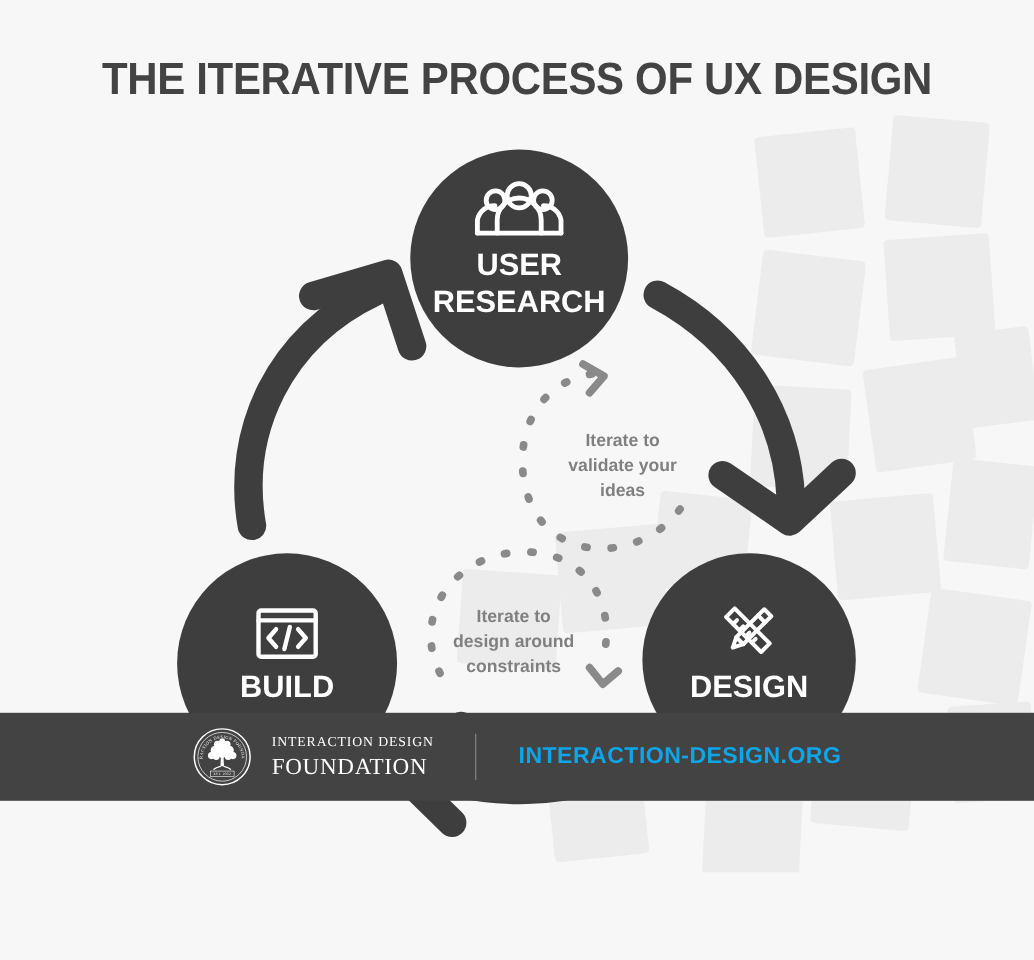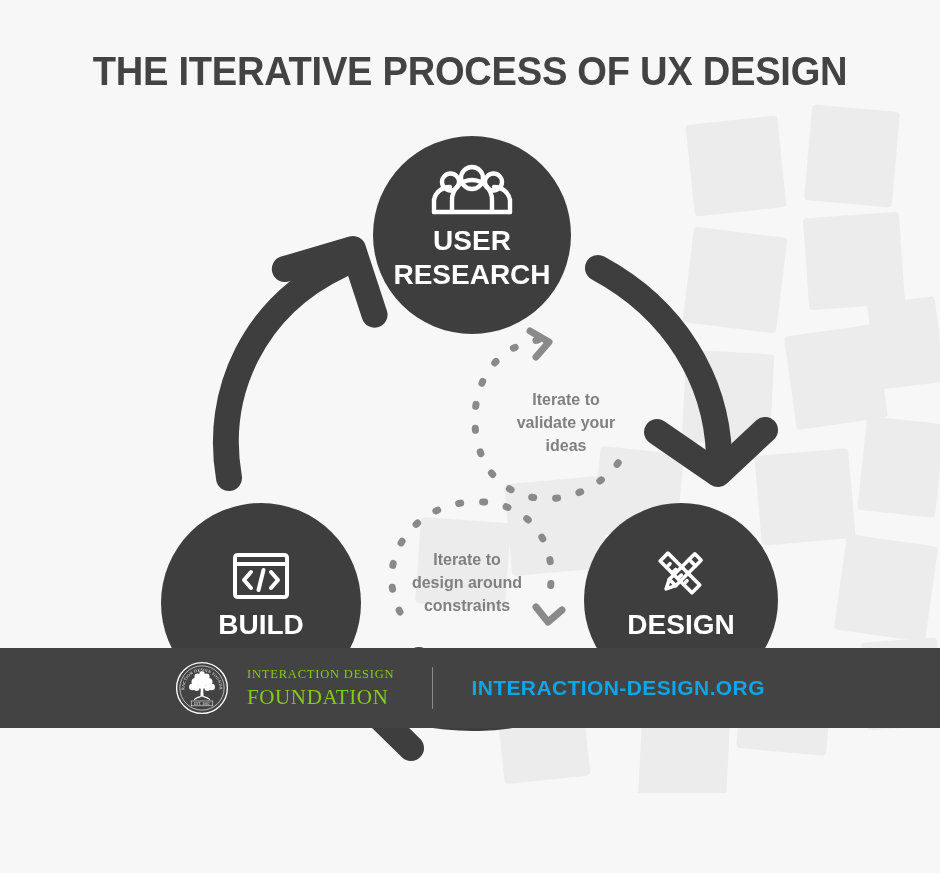--- a/index.html
+++ b/index.html
@@ -70,21 +70,21 @@
   }
   #footer-inner {
     display: flex;
     align-items: center;
     gap: 18px;
   }
   #footer-logo-text {
     display: flex;
     flex-direction: column;
     justify-content: center;
-    color: #84cc16;
+    color: #ffffff;
     font-family: "Liberation Serif", serif;
     line-height: 1.0;
   }
   #footer-logo-text .l1 {
     font-size: 12.5px;
     letter-spacing: 0.8px;
   }
   #footer-logo-text .l2 {
     font-size: 21px;
     letter-spacing: 0.6px;

